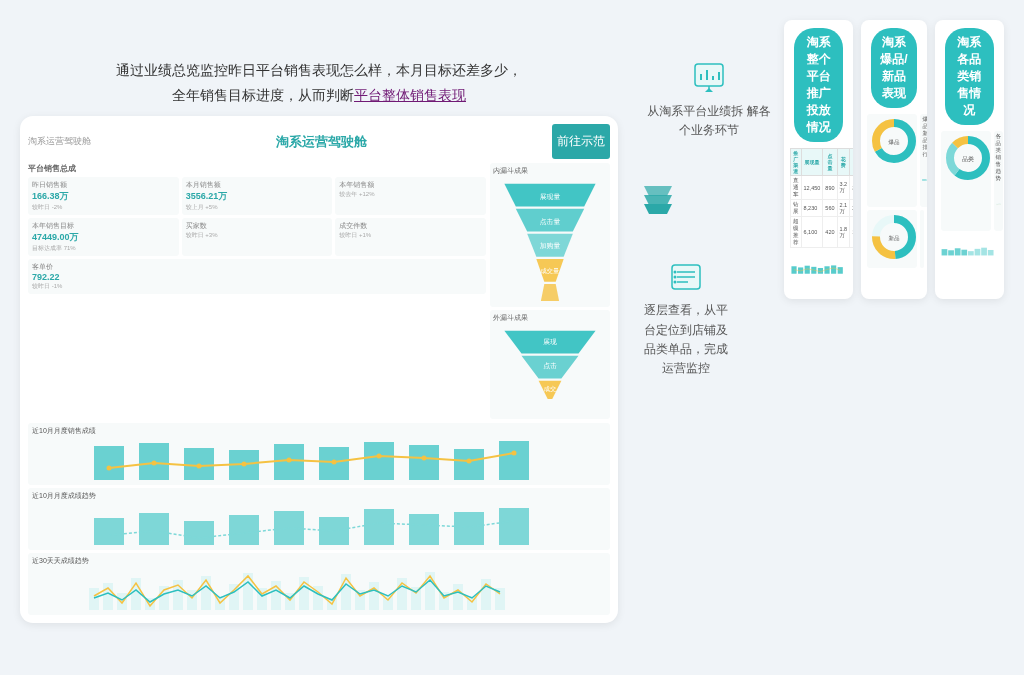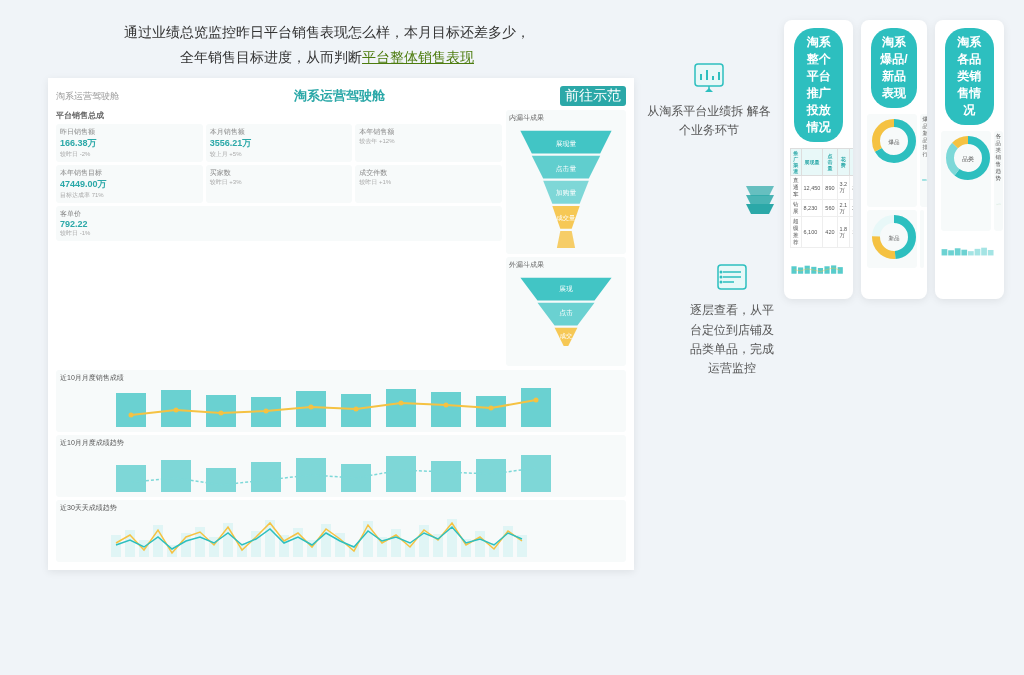--- a/index.html
+++ b/index.html
@@ -29,56 +29,56 @@
       flex-direction: column;
       flex: 1;
       gap: 8px;
     }
     .top-text {
       text-align: center;
       font-size: 14px;
       color: #333;
       line-height: 1.8;
       padding: 0 10px;
+      margin-top: 38px;
     }
     .top-text a {
-      color: #4d7c0f;
+      color: #701a75;
       text-decoration: underline;
     }
     
     .dashboard-card {
       background: white;
-      border-radius: 0;
+      border-radius: 13px;
       padding: 8px;
       box-shadow: 0 2px 8px rgba(0,0,0,0.08);
       flex: 1;
       overflow: hidden;
-      margin-left: 28px;
     }
     .dashboard-header {
       display: flex;
       align-items: center;
       justify-content: space-between;
       margin-bottom: 4px;
     }
     .dashboard-brand {
       font-size: 9px;
       color: #999;
     }
     .dashboard-title {
       font-size: 13px;
       font-weight: bold;
       color: #2ba8a8;
     }
     .dashboard-btn {
-      font-size: 14px;
+      font-size: 12px;
       color: #fff;
       background: #2ba8a8;
       border-radius: 3px;
-      padding: 1px 5px;
+      padding: 9px 5px;
     }
     
     .kpi-section {
       display: flex;
       flex-direction: row;
       gap: 4px;
       margin-bottom: 4px;
     }
     .kpi-left {
       flex: 1;
@@ -157,24 +157,25 @@
     }
     .mini-chart {
       width: 100%;
       height: 48px;
     }
     
     .middle-section {
       width: 130px;
       display: flex;
       flex-direction: column;
-      align-items: flex-end;
+      align-items: flex-start;
       justify-content: center;
       gap: 46px;
       padding-top: 40px;
+      margin-left: 16px;
     }
     .middle-item {
       display: flex;
       flex-direction: column;
       align-items: center;
       gap: 6px;
     }
     .middle-icon {
       width: 36px;
       height: 36px;

